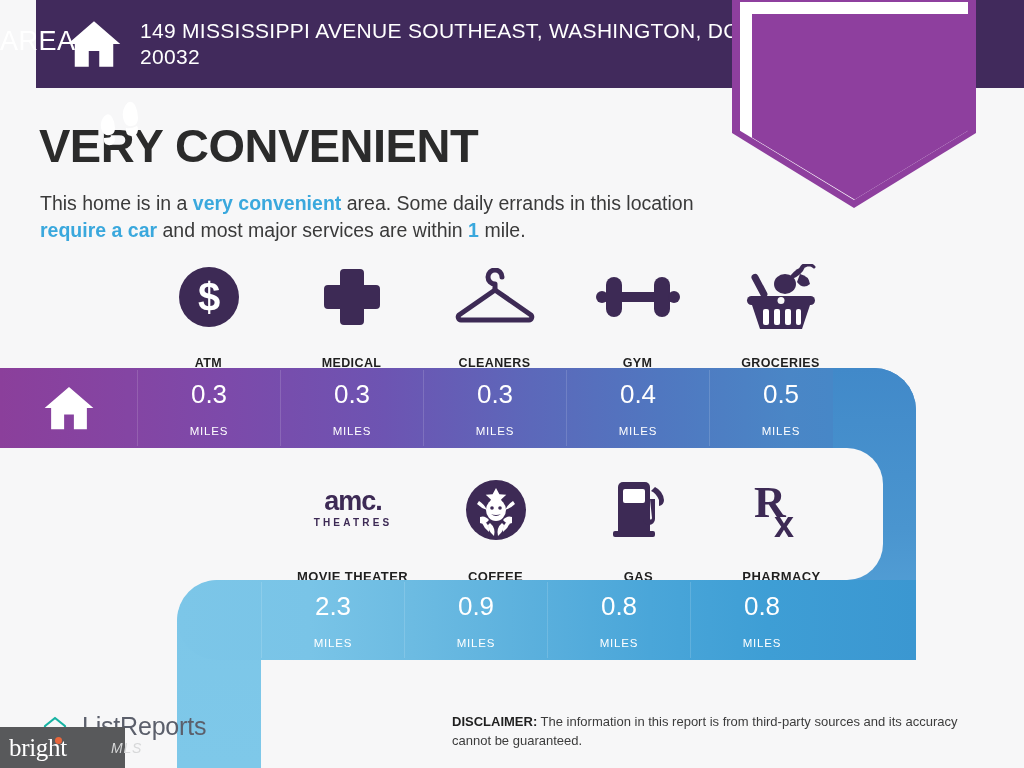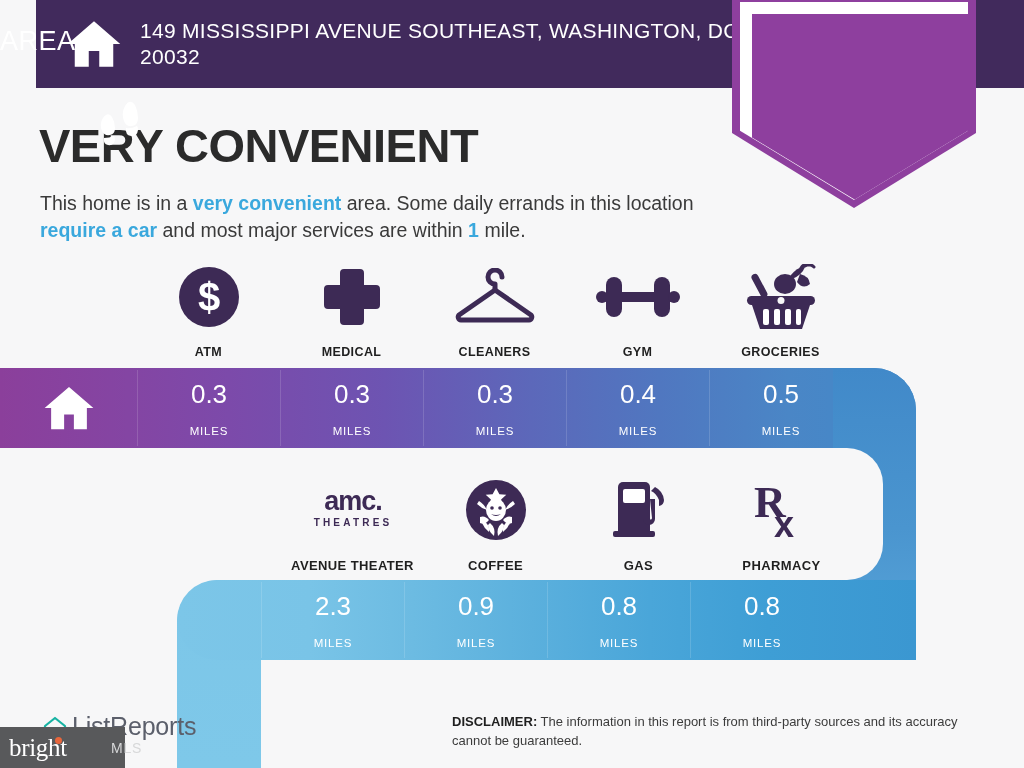--- a/index.html
+++ b/index.html
@@ -60,22 +60,22 @@
     position: absolute; left: 40px; top: 190px; width: 690px;
     font-size: 19.5px; line-height: 27px; color: #3a3a3a;
   }
   .blurb b { color: #3aa8dd; font-weight: bold; }
 
   
   .icon-row { position: absolute; display: flex; }
   .icon-cell { width: 143px; display: flex; flex-direction: column; align-items: center; }
   .icon-art { height: 70px; display: flex; align-items: center; justify-content: center; }
   .icon-label {
-    margin-top: 13px; font-size: 12.5px; font-weight: bold;
-    color: #1f1f1f; letter-spacing: .4px; text-align: center;
+    margin-top: 24px; font-size: 12.5px; font-weight: bold;
+    color: #1f1f1f; letter-spacing: .4px; text-align: center; text-decoration: underline;
   }
   #icon-row-1 { left: 137px; top: 262px; }
   #icon-row-2 { left: 281px; top: 475px; }
   #icon-row-2 .icon-label { font-size: 13px; }
 
   
   .bar {
     position: absolute; height: 80px; display: flex; align-items: center;
     color: #fff; overflow: hidden;
   }
@@ -121,34 +121,34 @@
   }
   .bar-cell .num { font-size: 26px; line-height: 28px; font-weight: 400; }
   .bar-cell .unit { font-size: 11.5px; letter-spacing: .8px; margin-top: 17px; }
   #bar-row-2 .bar-lead { width: 84px; }
 
   
   .lr-logo {
     position: absolute; left: 42px; top: 712px;
     display: flex; align-items: center; z-index: 2;
   }
-  .lr-name { margin-left: 4px; font-size: 25px; color: #5b5f6b; letter-spacing: -0.2px; }
+  .lr-name { margin-left: 14px; font-size: 25px; color: #5b5f6b; letter-spacing: -0.2px; }
   .brightmls {
     position: absolute; left: 0; top: 727px; width: 125px; height: 41px;
     background: #58595b; display: flex; align-items: center; z-index: 9; gap: 38px;
   }
   .bm-bright {
     margin-left: 9px; font-family: "Liberation Serif", serif;
     font-size: 25px; color: #ffffff; letter-spacing: -0.3px; position: relative;
   }
   .bm-dot {
     position: absolute; right: 5px; top: 3px; width: 7px; height: 7px;
     background: #e8663c; border-radius: 50%;
   }
-  .bm-mls { margin-left: 6px; font-size: 14px; color: #d7d8d9; letter-spacing: .8px; }
+  .bm-mls { margin-left: 6px; font-size: 14px; color: #d7d8d9; letter-spacing: .8px; font-style: italic; }
   .disclaimer {
     position: absolute; left: 452px; top: 712px; width: 530px;
     font-size: 13px; line-height: 19px; color: #3c3c3c;
   }
   .disclaimer b { font-weight: bold; color: #1f1f1f; }
 </style>
 </head>
 <body>
 
 <div id="page">
@@ -285,21 +285,21 @@
 
   <div class="icon-row" id="icon-row-2">
 
     <div class="icon-cell">
       <div class="icon-art">
         <svg width="92" height="52" viewBox="0 0 92 52">
           <text x="46" y="26" text-anchor="middle" font-family="Liberation Sans, sans-serif" font-size="27" font-weight="bold" fill="#3d2a55" letter-spacing="-1">amc.</text>
           <text x="46" y="42" text-anchor="middle" font-family="Liberation Sans, sans-serif" font-size="10" font-weight="bold" fill="#3d2a55" letter-spacing="3.2">THEATRES</text>
         </svg>
       </div>
-      <div class="icon-label">AVENUE THEATER</div>
+      <div class="icon-label">MOVIE THEATER</div>
     </div>
 
     <div class="icon-cell">
       <div class="icon-art">
         <svg width="62" height="62" viewBox="0 0 62 62">
           <circle cx="31" cy="31" r="30" fill="#3d2a55"></circle>
           <g fill="#ffffff">
             <path d="M31 9 l3.4 6.2 l6.9 .6 l-5.2 4.6 l1.6 6.8 l-6.7 -3.6 l-6.7 3.6 l1.6 -6.8 l-5.2 -4.6 l6.9 -.6 z"></path>
             <path d="M14 22 q5 3 8 9 q-6 -2 -10 -6 z"></path>
             <path d="M48 22 q-5 3 -8 9 q6 -2 10 -6 z"></path>

